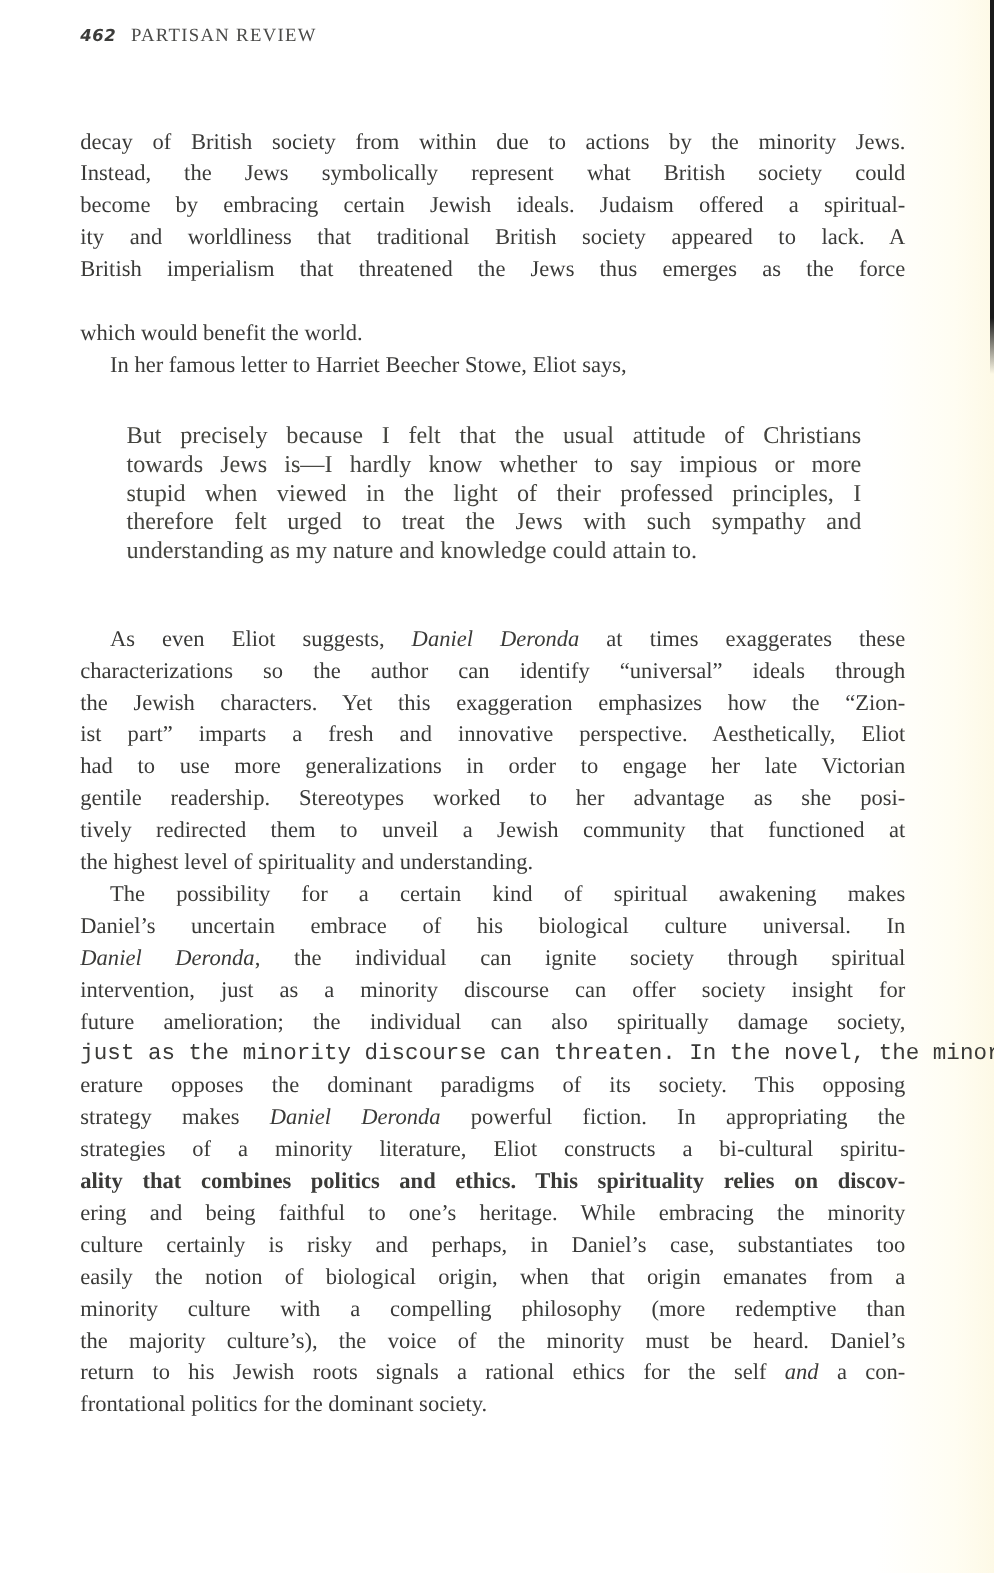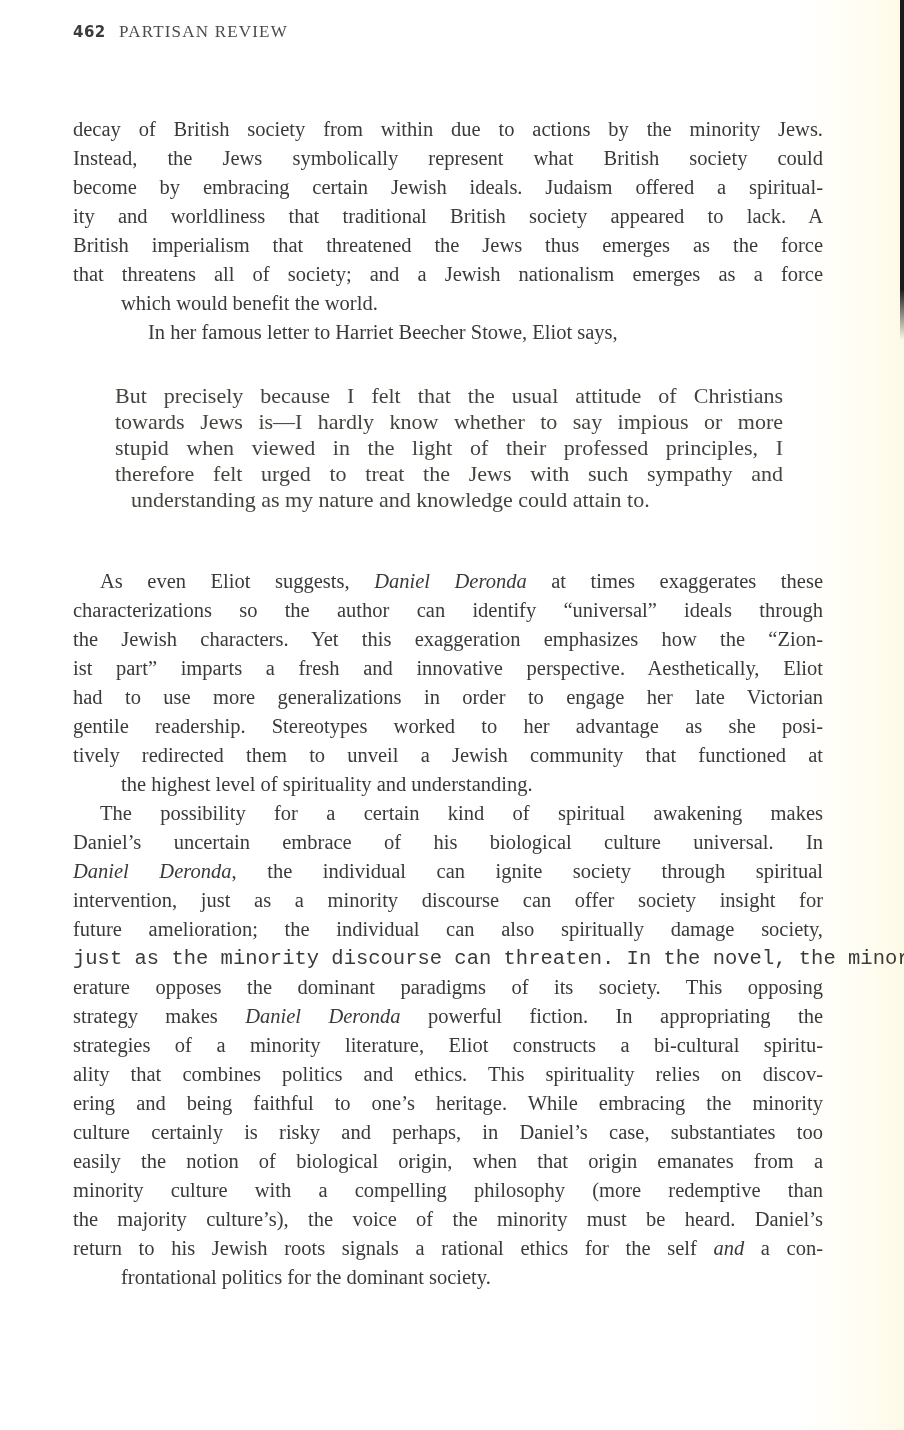--- a/index.html
+++ b/index.html
@@ -40,20 +40,21 @@
       color: #4a4a48;
       white-space: nowrap;
     }
     .running-head .folio {
       font-family: "DejaVu Sans", "Liberation Sans", sans-serif;
       font-weight: bold;
       font-size: 15px;
       color: #3c3c3a;
       letter-spacing: 0.5px;
       margin-right: 8px;
+      font-style: italic;
     }
     .running-head .journal {
       font-size: 17px;
       letter-spacing: 1.2px;
     }
     .line {
       position: absolute;
       white-space: nowrap;
       font-size: 20.5px;
       line-height: 29px;
@@ -65,33 +66,31 @@
     .body-line {
       left: 73px;
       width: 750px;
     }
     .body-line.indent {
       left: 100px;
       width: 723px;
     }
     .body-line.last {
       text-align-last: left;
-      margin-left: 48px;
     }
     .quote-line {
       left: 115px;
       width: 668px;
       font-size: 22px;
       line-height: 26px;
       height: 26px;
       color: #44443f;
     }
     .quote-line.last {
       text-align-last: left;
-      margin-left: 16px;
     }
     em {
       font-style: italic;
     }
   </style>
 </head>
 <body>
 
 <div class="page">
   <div class="page-edge"></div>
@@ -99,21 +98,20 @@
   <div class="running-head">
     <span class="folio">462</span>
     <span class="journal">PARTISAN REVIEW</span>
   </div>
 
   <div class="line body-line" style="top:144px">Instead, the Jews symbolically represent what British society could</div>
   <div class="line body-line" style="top:115px">decay of British society from within due to actions by the minority Jews.</div>
   <div class="line body-line" style="top:173px">become by embracing certain Jewish ideals. Judaism offered a spiritual-</div>
   <div class="line body-line" style="top:202px">ity and worldliness that traditional British society appeared to lack. A</div>
   <div class="line body-line" style="top:231px">British imperialism that threatened the Jews thus emerges as the force</div>
-  <div class="line body-line" style="top:260px">that threatens all of society; and a Jewish nationalism emerges as a force</div>
   <div class="line body-line last" style="top:289px">which would benefit the world.</div>
 
   <div class="line body-line indent last" style="top:318px">In her famous letter to Harriet Beecher Stowe, Eliot says,</div>
 
   <div>
     <div class="line quote-line" style="top:383px">But precisely because I felt that the usual attitude of Christians</div>
     <div class="line quote-line" style="top:409px">towards Jews is—I hardly know whether to say impious or more</div>
     <div class="line quote-line" style="top:435px">stupid when viewed in the light of their professed principles, I</div>
     <div class="line quote-line" style="top:461px">therefore felt urged to treat the Jews with such sympathy and</div>
     <div class="line quote-line last" style="top:487px">understanding as my nature and knowledge could attain to.</div>
@@ -133,21 +131,21 @@
   <div id="p4">
       <div class="line body-line indent" style="top: 799px;">The possibility for a certain kind of spiritual awakening makes</div>
       <div class="line body-line" style="top: 828px;">Daniel’s uncertain embrace of his biological culture universal. In</div>
       <div class="line body-line" style="top: 857px;"><em>Daniel Deronda</em>, the individual can ignite society through spiritual</div>
       <div class="line body-line" style="top: 886px;">intervention, just as a minority discourse can offer society insight for</div>
       <div class="line body-line" style="top: 915px;">future amelioration; the individual can also spiritually damage society,</div>
       <div class="line body-line" style="top: 944px; font-family: Liberation Mono, monospace;">just as the minority discourse can threaten. In the novel, the minority lit-</div>
       <div class="line body-line" style="top: 973px;">erature opposes the dominant paradigms of its society. This opposing</div>
       <div class="line body-line" style="top: 1002px;">strategy makes <em>Daniel Deronda</em> powerful fiction. In appropriating the</div>
       <div class="line body-line" style="top: 1031px;">strategies of a minority literature, Eliot constructs a bi-cultural spiritu-</div>
-      <div class="line body-line" style="top: 1060px;">ality that combines politics and ethics. This spirituality relies on discov-</div>
+      <div class="line body-line" style="top: 1060px; font-weight: bold;">ality that combines politics and ethics. This spirituality relies on discov-</div>
       <div class="line body-line" style="top: 1089px;">ering and being faithful to one’s heritage. While embracing the minority</div>
       <div class="line body-line" style="top: 1118px;">culture certainly is risky and perhaps, in Daniel’s case, substantiates too</div>
       <div class="line body-line" style="top: 1147px;">easily the notion of biological origin, when that origin emanates from a</div>
       <div class="line body-line" style="top: 1176px;">minority culture with a compelling philosophy (more redemptive than</div>
       <div class="line body-line" style="top: 1205px;">the majority culture’s), the voice of the minority must be heard. Daniel’s</div>
       <div class="line body-line" style="top: 1234px;">return to his Jewish roots signals a rational ethics for the self <em>and</em> a con-</div>
       <div class="line body-line last" style="top: 1263px;">frontational politics for the dominant society.</div>
     </div>
 </div>
 

